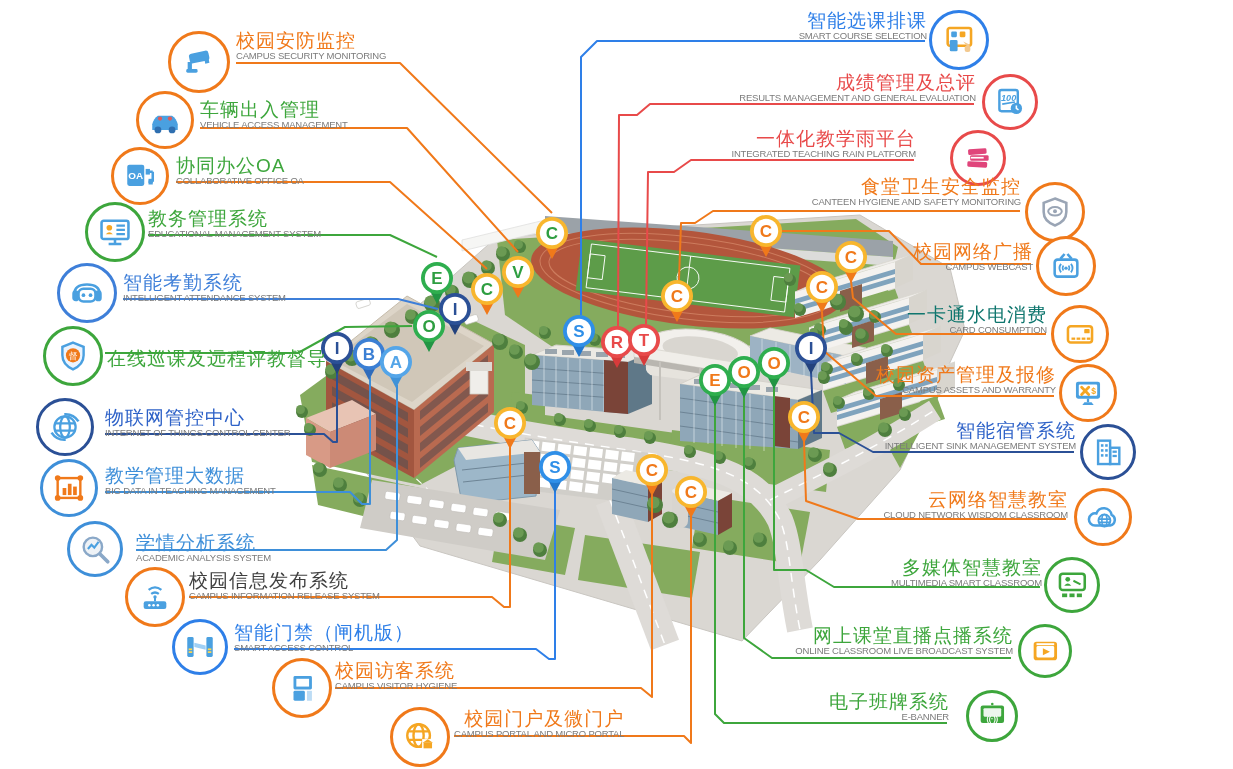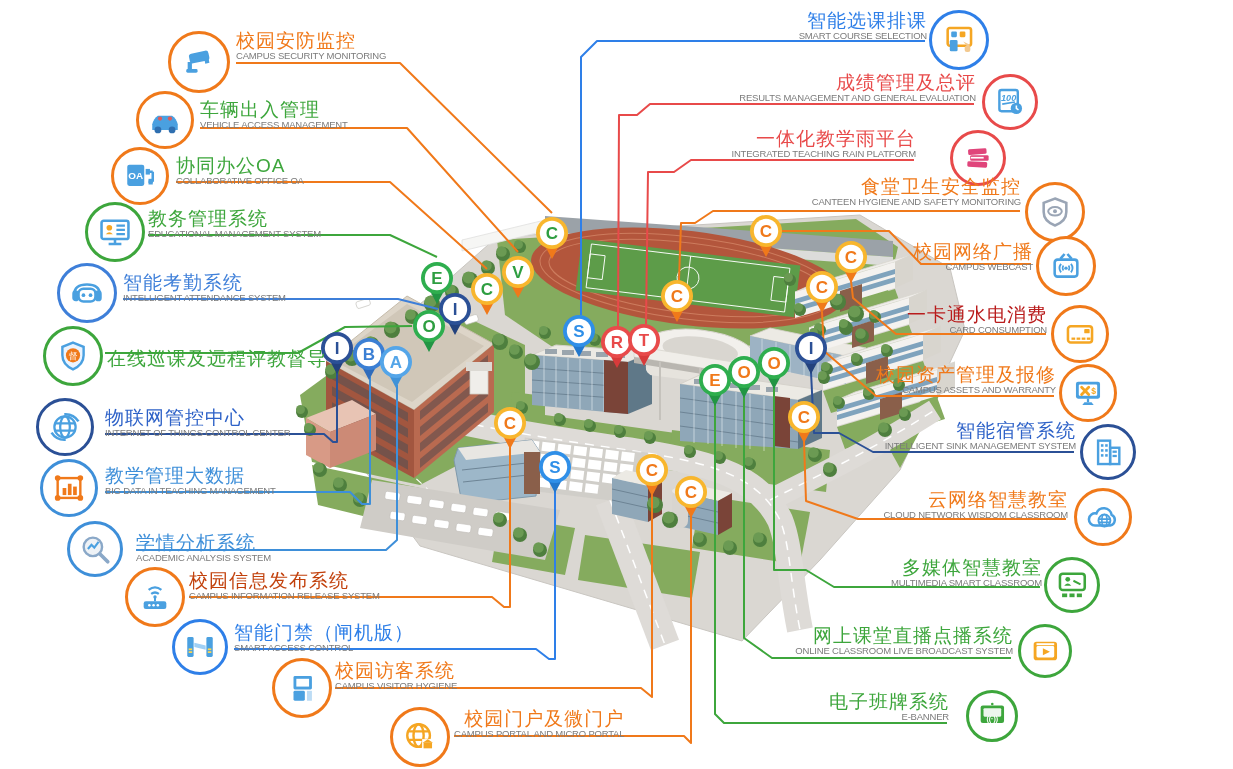--- a/index.html
+++ b/index.html
@@ -740,21 +740,21 @@
           </g>
           <circle cx="12" cy="12" r="1.2" fill="#4aa0e0"></circle>
           <path d="M12 12 v3" stroke="#4aa0e0" stroke-width="1.4"></path>
           <rect x="4" y="15" width="16" height="5.5" rx="1.5" fill="#4aa0e0"></rect>
           <circle cx="8" cy="17.8" r="0.9" fill="#fff"></circle>
           <circle cx="11" cy="17.8" r="0.9" fill="#fff"></circle>
           <circle cx="14" cy="17.8" r="0.9" fill="#fff"></circle>
         </svg>
       </div>
       <div class="lbl-txt" style="left: 189px; top: 572px; max-width: 260px;">
-        <div class="zh" style="color: #c2410c;">校园信息发布系统</div>
+        <div class="zh" style="color: #404040;">校园信息发布系统</div>
         <div class="en">CAMPUS INFORMATION RELEASE SYSTEM</div>
       </div>
       <div class="lbl-circle" style="left: 172px; top: 619px; width: 56px; height: 56px; border: 3px solid rgb(46, 127, 232);">
         <svg width="34" height="34" viewBox="0 0 24 24">
           <g fill="#4aa0e0">
             <rect x="3" y="5" width="4.5" height="14" rx="1"></rect>
             <rect x="16.5" y="5" width="4.5" height="14" rx="1"></rect>
           </g>
           <g fill="#9fd0f5">
             <polygon points="8,9 16,11 16,14 8,12"></polygon>
@@ -872,21 +872,21 @@
           <rect x="15" y="8.5" width="3.8" height="3" rx="0.6" fill="#f5a623"></rect>
           <g fill="#f5a623">
             <rect x="6" y="14.5" width="2.6" height="1.6"></rect>
             <rect x="9.6" y="14.5" width="2.6" height="1.6"></rect>
             <rect x="13.2" y="14.5" width="2.6" height="1.6"></rect>
             <rect x="16.8" y="14.5" width="2.6" height="1.6"></rect>
           </g>
         </svg>
       </div>
       <div class="lbl-txt right" style="right: 186px; top: 306px; max-width: 330px;">
-        <div class="zh" style="color: #b91c1c;">一卡通水电消费</div>
+        <div class="zh" style="color: #0f766e;">一卡通水电消费</div>
         <div class="en">CARD CONSUMPTION</div>
       </div>
       <div class="lbl-circle" style="left: 1059px; top: 364px; width: 58px; height: 58px; border: 3px solid rgb(240, 121, 26);">
         <svg width="34" height="34" viewBox="0 0 24 24">
           <rect x="3.5" y="4" width="17" height="12" rx="1.5" fill="#4aa0e0"></rect>
           <rect x="5.5" y="6" width="13" height="8" rx="0.8" fill="#fff"></rect>
           <path d="M7.5 8 l5 5 M12.5 8 l-5 5" stroke="#f5a623" stroke-width="2" stroke-linecap="round"></path>
           <text x="16" y="12.5" font-size="6" font-weight="bold" fill="#f5a623" text-anchor="middle">$</text>
           <path d="M12 16 v2.5" stroke="#4aa0e0" stroke-width="1.6"></path>
           <path d="M8 20.5 h8 l-1.5-2 h-5 z" fill="#4aa0e0"></path>

